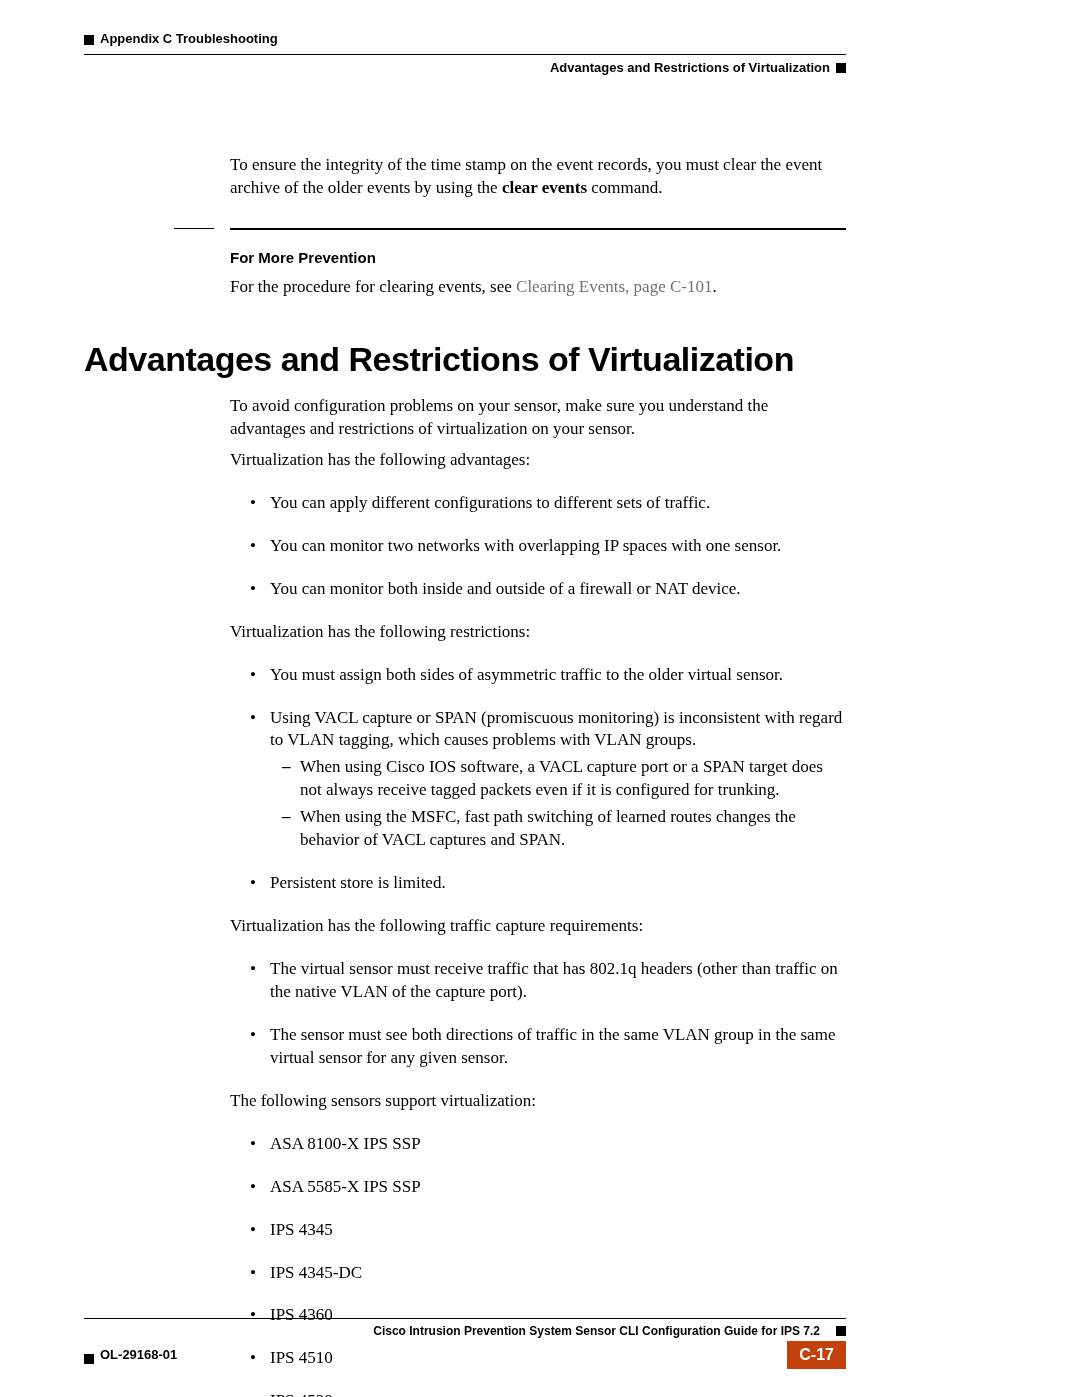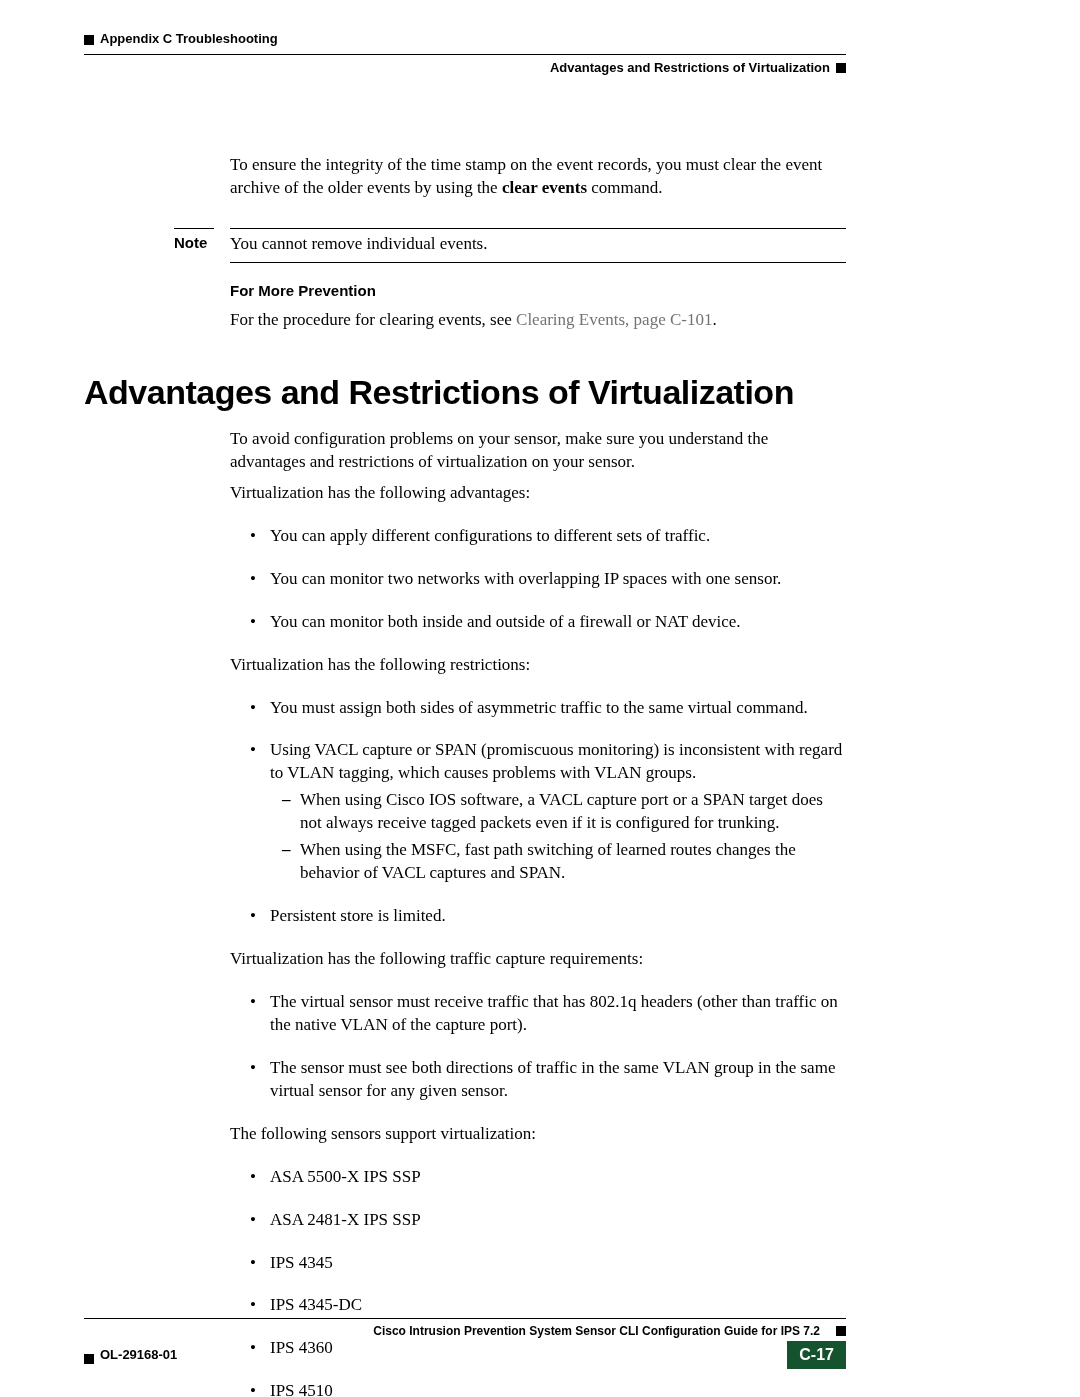--- a/index.html
+++ b/index.html
@@ -191,21 +191,21 @@
   }
   .footer-left .bar {
     display:inline-block;
     width:10px;height:10px;background:#000;
     margin-right:6px;
   }
   .footer-pg {
     margin-left: auto;
   }
   .pg-box {
-    background: #14532d;
+    background: #c2410c;
     color: #fff;
     font-family: Helvetica, Arial, sans-serif;
     font-weight: bold;
     font-size: 16px;
     padding: 3px 12px;
     display: inline-block;
   }
   .foot-endbar {
     display:inline-block;width:10px;height:10px;background:#000;vertical-align:middle;margin-left:6px;
   }
@@ -231,24 +231,20 @@
     </p>
   </div>
 
   <div class="note-wrap">
     <div class="note-sep-top">
       <div class="short">
           <span class="ln"></span>
         </div>
       <div class="long"></div>
     </div>
-    <div class="note-line">
-      <div class="lbl">Note</div>
-      <div class="txt">You cannot remove individual events.</div>
-    </div>
     <div class="note-sep-bot"></div>
   </div>
 
   <div class="body-col">
     <div class="subhead">For More Prevention</div>
     <p class="flow">
       <span>For the procedure for clearing events, see </span><a href="#" class="xref">Clearing Events, page C-101</a><span>.</span>
     </p>
   </div>
 
@@ -259,41 +255,41 @@
 
     <p class="flow">Virtualization has the following advantages:</p>
     <ul class="b1">
       <li>You can apply different configurations to different sets of traffic.</li>
       <li>You can monitor two networks with overlapping IP spaces with one sensor.</li>
       <li>You can monitor both inside and outside of a firewall or NAT device.</li>
     </ul>
 
     <p class="flow">Virtualization has the following restrictions:</p>
     <ul class="b1">
-      <li>You must assign both sides of asymmetric traffic to the same virtual command.</li>
+      <li>You must assign both sides of asymmetric traffic to the older virtual sensor.</li>
       <li>
         <span>Using VACL capture or SPAN (promiscuous monitoring) is inconsistent with regard to VLAN tagging, which causes problems with VLAN groups.</span>
         <ul class="b2">
           <li>When using Cisco IOS software, a VACL capture port or a SPAN target does not always receive tagged packets even if it is configured for trunking.</li>
           <li>When using the MSFC, fast path switching of learned routes changes the behavior of VACL captures and SPAN.</li>
         </ul>
       </li>
       <li>Persistent store is limited.</li>
     </ul>
 
     <p class="flow">Virtualization has the following traffic capture requirements:</p>
     <ul class="b1">
       <li>The virtual sensor must receive traffic that has 802.1q headers (other than traffic on the native VLAN of the capture port).</li>
       <li>The sensor must see both directions of traffic in the same VLAN group in the same virtual sensor for any given sensor.</li>
     </ul>
 
     <p class="flow">The following sensors support virtualization:</p>
     <ul class="b1">
-      <li>ASA 5500-X IPS SSP</li>
-      <li>ASA 2481-X IPS SSP</li>
+      <li>ASA 8100-X IPS SSP</li>
+      <li>ASA 5585-X IPS SSP</li>
       <li>IPS 4345</li>
       <li>IPS 4345-DC</li>
       <li>IPS 4360</li>
       <li>IPS 4510</li>
       <li>IPS 4520</li>
     </ul>
   </div>
 
   <div class="footer">
     <hr>

